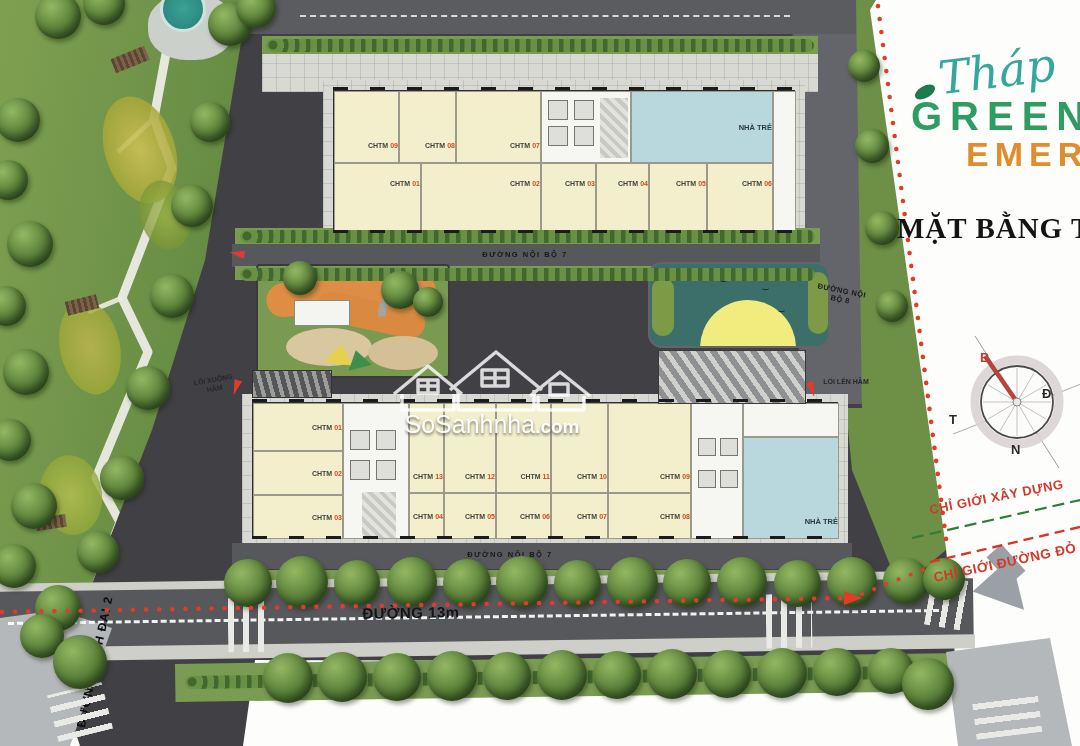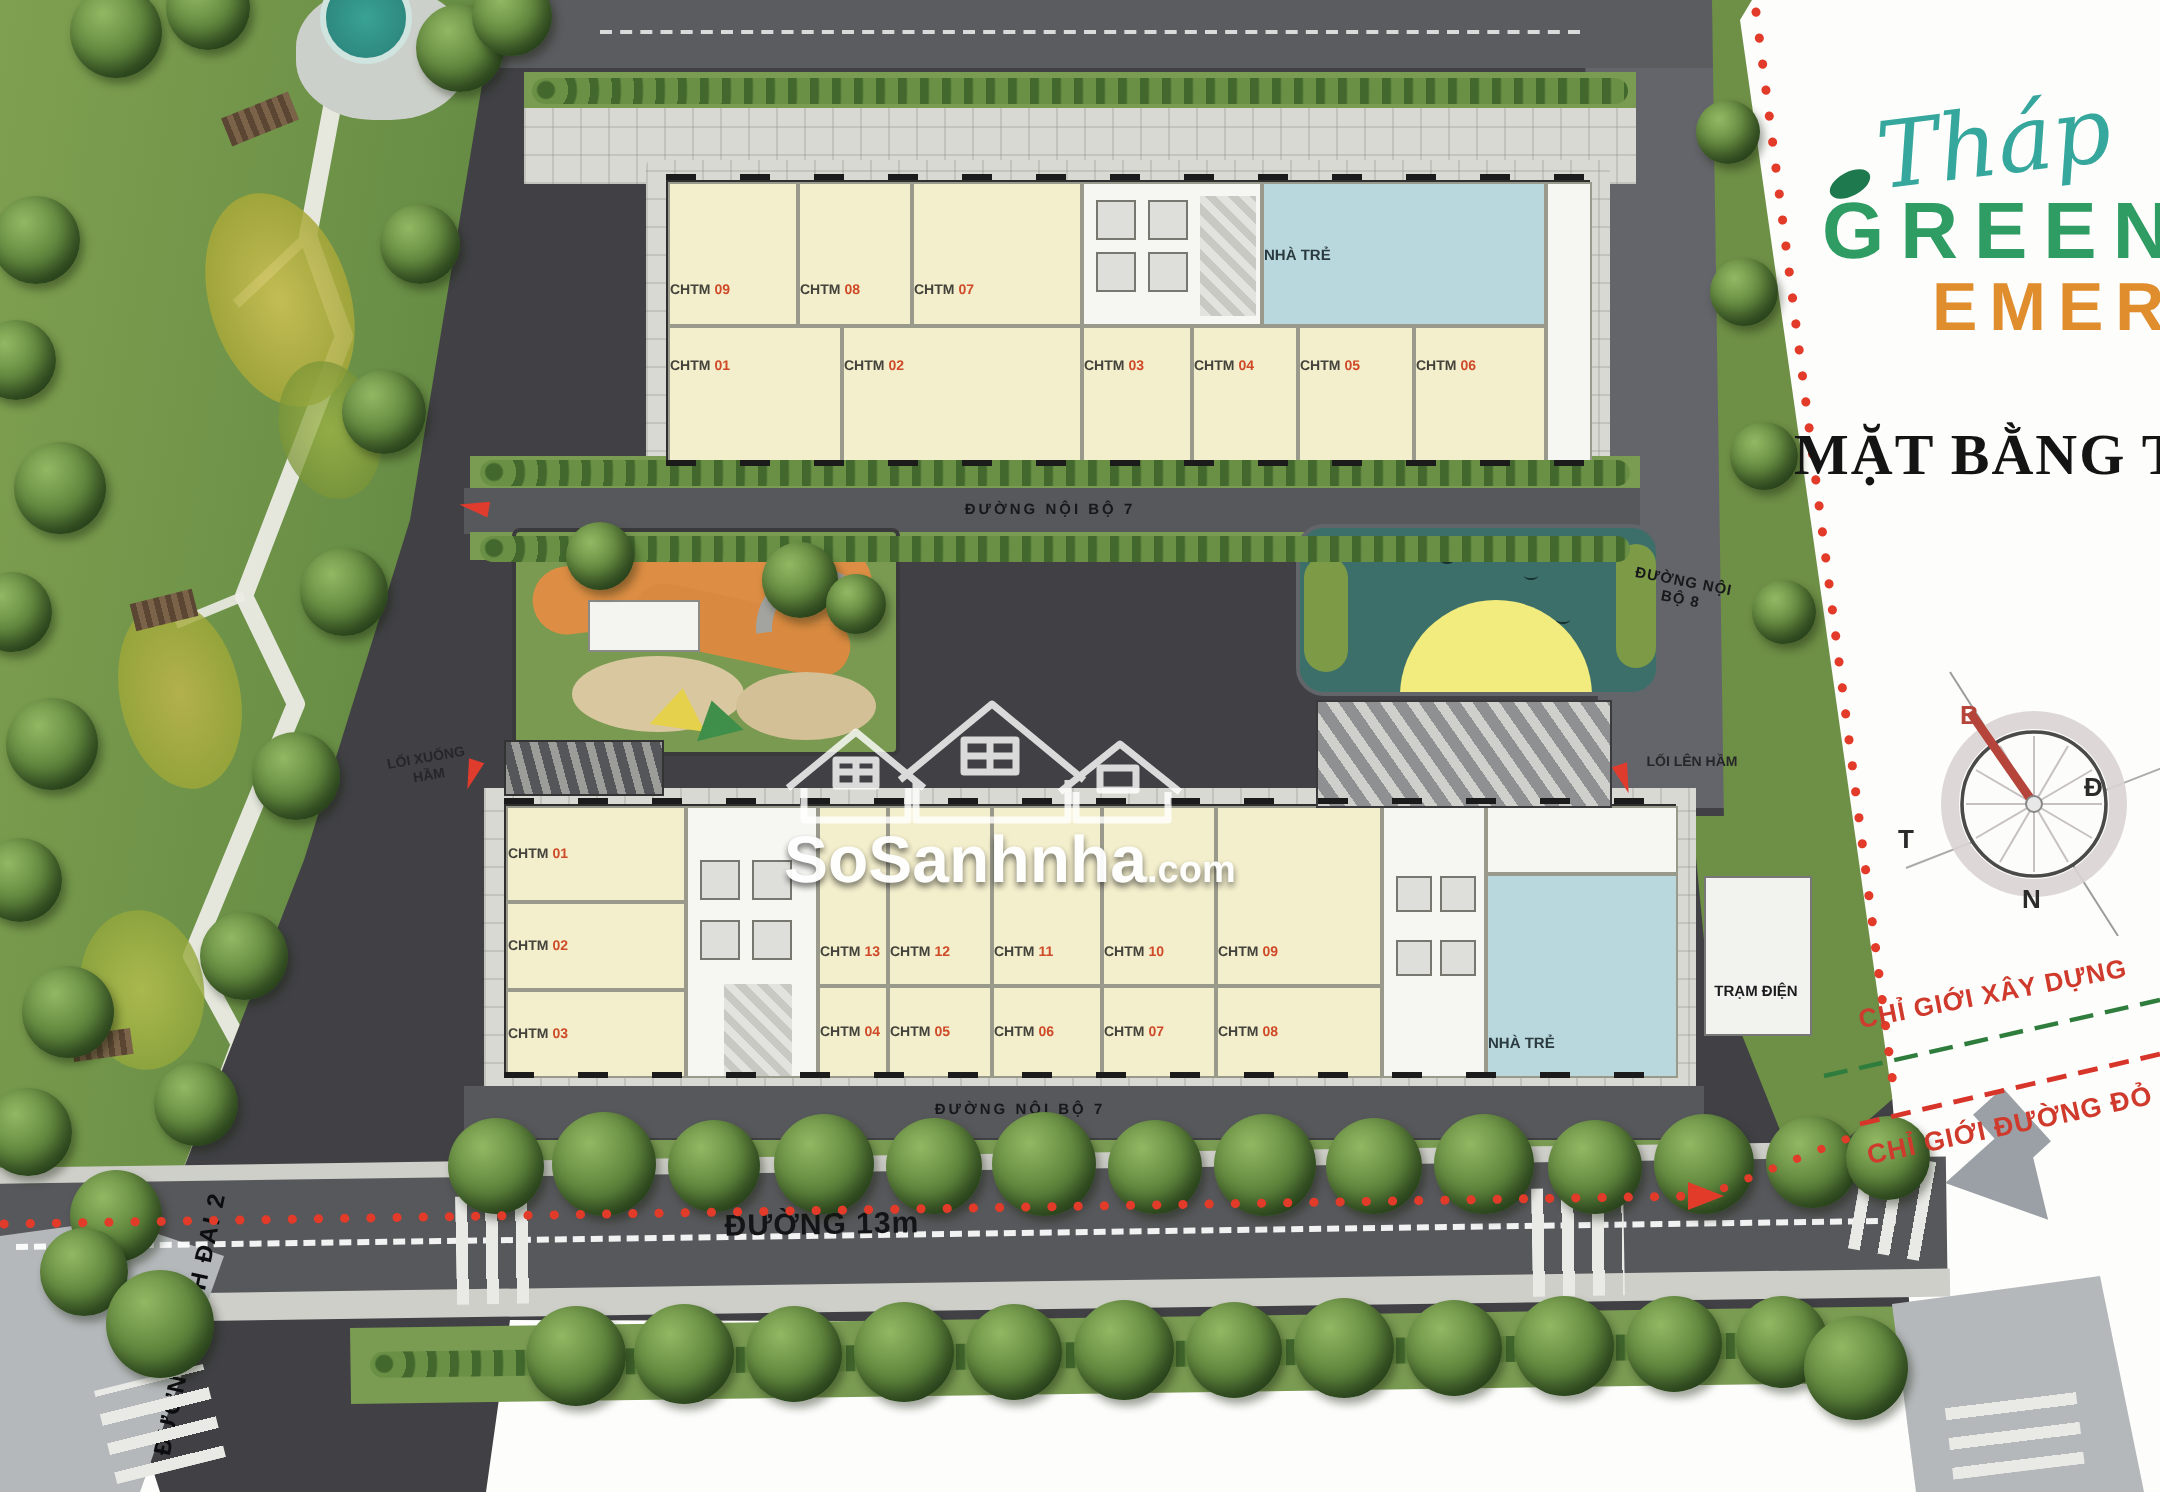--- a/index.html
+++ b/index.html
@@ -9,21 +9,21 @@
   .abs{position:absolute}
   .tree{position:absolute;z-index:9;border-radius:50%;
         background:radial-gradient(circle at 36% 30%,#93b863 0%,#63893f 45%,#40672b 78%,#335322 100%);
         box-shadow:inset -4px -5px 9px rgba(0,0,0,.38),2px 3px 4px rgba(20,30,10,.4)}
   .hedge{position:absolute;z-index:6;height:13px;border-radius:7px;
          background:repeating-radial-gradient(circle at 7px 6px,#42682e 0 4px,#6a9045 5px 11px)}
   .cwv{position:absolute;z-index:7;background:repeating-linear-gradient(90deg,#e9e9e6 0 6px,transparent 6px 15px)}
   .cwh{position:absolute;z-index:7;background:repeating-linear-gradient(0deg,#e9e9e6 0 6px,transparent 6px 15px)}
   .lbl{position:absolute;font-weight:700;color:#17181a;z-index:7;text-align:center;line-height:1.25}
   .bld{position:absolute;background:#f3eecb;border:1.5px solid #2f2f30;z-index:5}
-  .unit{position:absolute;display:flex;align-items:center;justify-content:flex-start;gap:2px;
+  .unit{position:absolute;display:flex;align-items:center;justify-content:flex-end;gap:2px;
         font-size:7px;font-weight:700;color:#43433c;background:#f3eecb;border:1px solid #9a9a8c;white-space:nowrap}
   .unit .num{color:#cf4a28}
   .blue{background:#b9d8dd;color:#2a3a3e;font-size:7.5px}
   .corecell{position:absolute;background:#f6f6f2;border:1px solid #9a9a8c}
   .elev{position:absolute;background:#dededa;border:1px solid #77776f}
   .hatchlite{background:repeating-linear-gradient(45deg,#e2e2de 0 4px,#c9c9c4 4px 8px)}
   .bld-stub{position:absolute;height:3px;z-index:6;
             background:repeating-linear-gradient(90deg,#1b1b1b 0 15px,transparent 15px 37px)}
   .redtri{position:absolute;width:0;height:0;border-left:4px solid transparent;border-right:4px solid transparent;
           border-top:15px solid #e03c2e;z-index:7}
@@ -254,23 +254,20 @@
       <div class="elev" style="left:28px;top:34px;width:18px;height:18px"></div>
       <div class="elev" style="left:6px;top:66px;width:18px;height:18px"></div>
       <div class="elev" style="left:28px;top:66px;width:18px;height:18px"></div>
     </div>
     <div class="corecell" style="left:490px;top:0;width:96px;height:34px"></div>
     <div class="unit blue" style="left:490px;top:34px;width:96px;height:102px;align-items:flex-end;padding-bottom:12px">
         <span>NHÀ TRẺ</span>
       </div>
   </div>
 
-  <div class="abs" style="left:852px;top:438px;width:54px;height:80px;z-index:5;background:#f2f2ee;border:1.5px solid #777">
-    <div class="lbl" style="left:0;top:52px;width:50px;font-size:7.5px;white-space:nowrap;color:#1b1b1d">TRẠM ĐIỆN</div>
-  </div>
 
   <div class="lbl" style="left:460px;top:250px;width:130px;font-size:7.5px;letter-spacing:1.5px">ĐƯỜNG NỘI BỘ 7</div>
   <div class="lbl" style="left:440px;top:550px;width:140px;font-size:7.5px;letter-spacing:1.5px">ĐƯỜNG NỘI BỘ 7</div>
   <div class="lbl" style="left:812px;top:286px;width:58px;font-size:7.5px;letter-spacing:.5px;transform:rotate(11deg)">ĐƯỜNG NỘI BỘ 8</div>
   <div class="lbl" style="left:356px;top:604px;width:110px;font-size:15px;letter-spacing:.5px;color:#141416;transform:rotate(-1deg)">ĐƯỜNG 13m</div>
 
   <div class="lbl" style="left:194px;top:376px;width:40px;font-size:7px;color:#26262a;transform:rotate(-10deg)">LỐI XUỐNG HẦM</div>
   <div class="redtri" style="left:232px;top:380px;transform:rotate(18deg)"></div>
   <div class="lbl" style="left:822px;top:378px;width:48px;font-size:7px;color:#26262a">LỐI LÊN HẦM</div>
   <div class="redtri" style="left:808px;top:382px;transform:rotate(-18deg)"></div>
@@ -300,21 +297,21 @@
           <path d="M66,40 V60 H142 V40"></path>
           <rect x="90" y="20" width="26" height="16"></rect>
           <line x1="103" y1="20" x2="103" y2="36"></line>
           <line x1="90" y1="28" x2="116" y2="28"></line>
         <path d="M138,46 L168,22 L198,46"></path>
           <path d="M146,46 V60 H192 V46"></path>
           <rect x="158" y="34" width="18" height="11"></rect>
       </g>
     </svg>
     <div style="text-align:center;margin-top:-6px;color:#fff;text-shadow:0 2px 3px rgba(30,30,30,.65)">
-      <span style="font-size:33px;font-weight:700">SoSanhnha</span><span style="font-size:19px;font-weight:700">.com</span>
+      <span style="font-size:25px;font-weight:400">SoSanhnha</span><span style="font-size:19px;font-weight:700">.com</span>
     </div>
   </div>
 
   <div class="abs" style="left:938px;top:38px;width:220px;z-index:13;font-family:'DejaVu Serif',serif;font-style:italic;font-size:46px;color:#35a79c;transform:rotate(-7deg);white-space:nowrap">Tháp</div>
   <div class="abs" style="left:914px;top:86px;width:22px;height:12px;border-radius:50%;background:#1e7a4e;transform:rotate(-28deg);z-index:14"></div>
   <div class="abs" style="left:911px;top:94px;z-index:13;font-size:40px;font-weight:700;letter-spacing:8px;color:#2e9c63;white-space:nowrap">GREEN</div>
   <div class="abs" style="left:966px;top:135px;z-index:13;font-size:34px;font-weight:700;letter-spacing:6px;color:#e08d2e;white-space:nowrap">EMER</div>
   <div class="abs" style="left:897px;top:212px;z-index:13;font-family:'Liberation Serif',serif;font-size:29px;font-weight:700;letter-spacing:1px;color:#141414;white-space:nowrap">MẶT BẰNG TỔ</div>
 
   <div class="abs" style="left:945px;top:328px;width:140px;height:140px;z-index:13">

